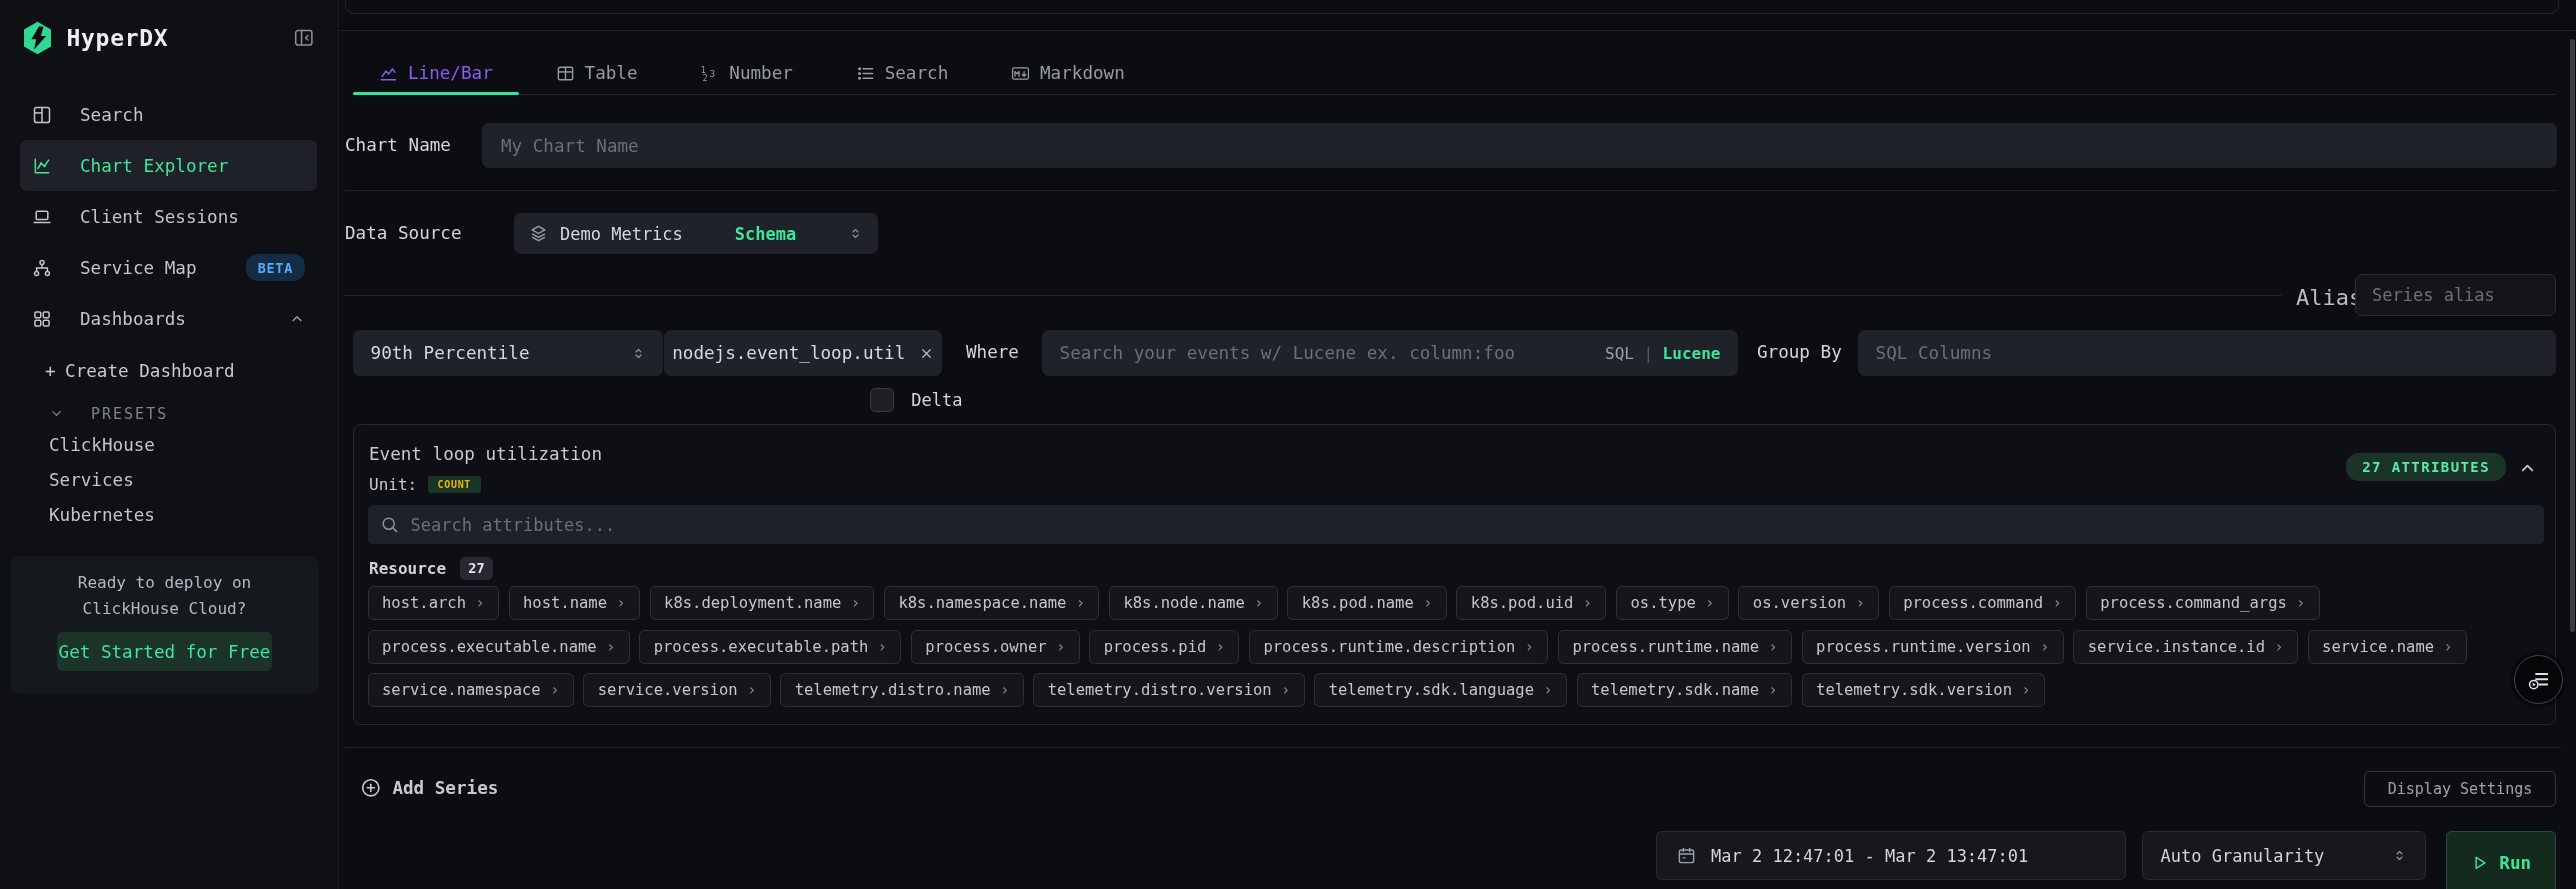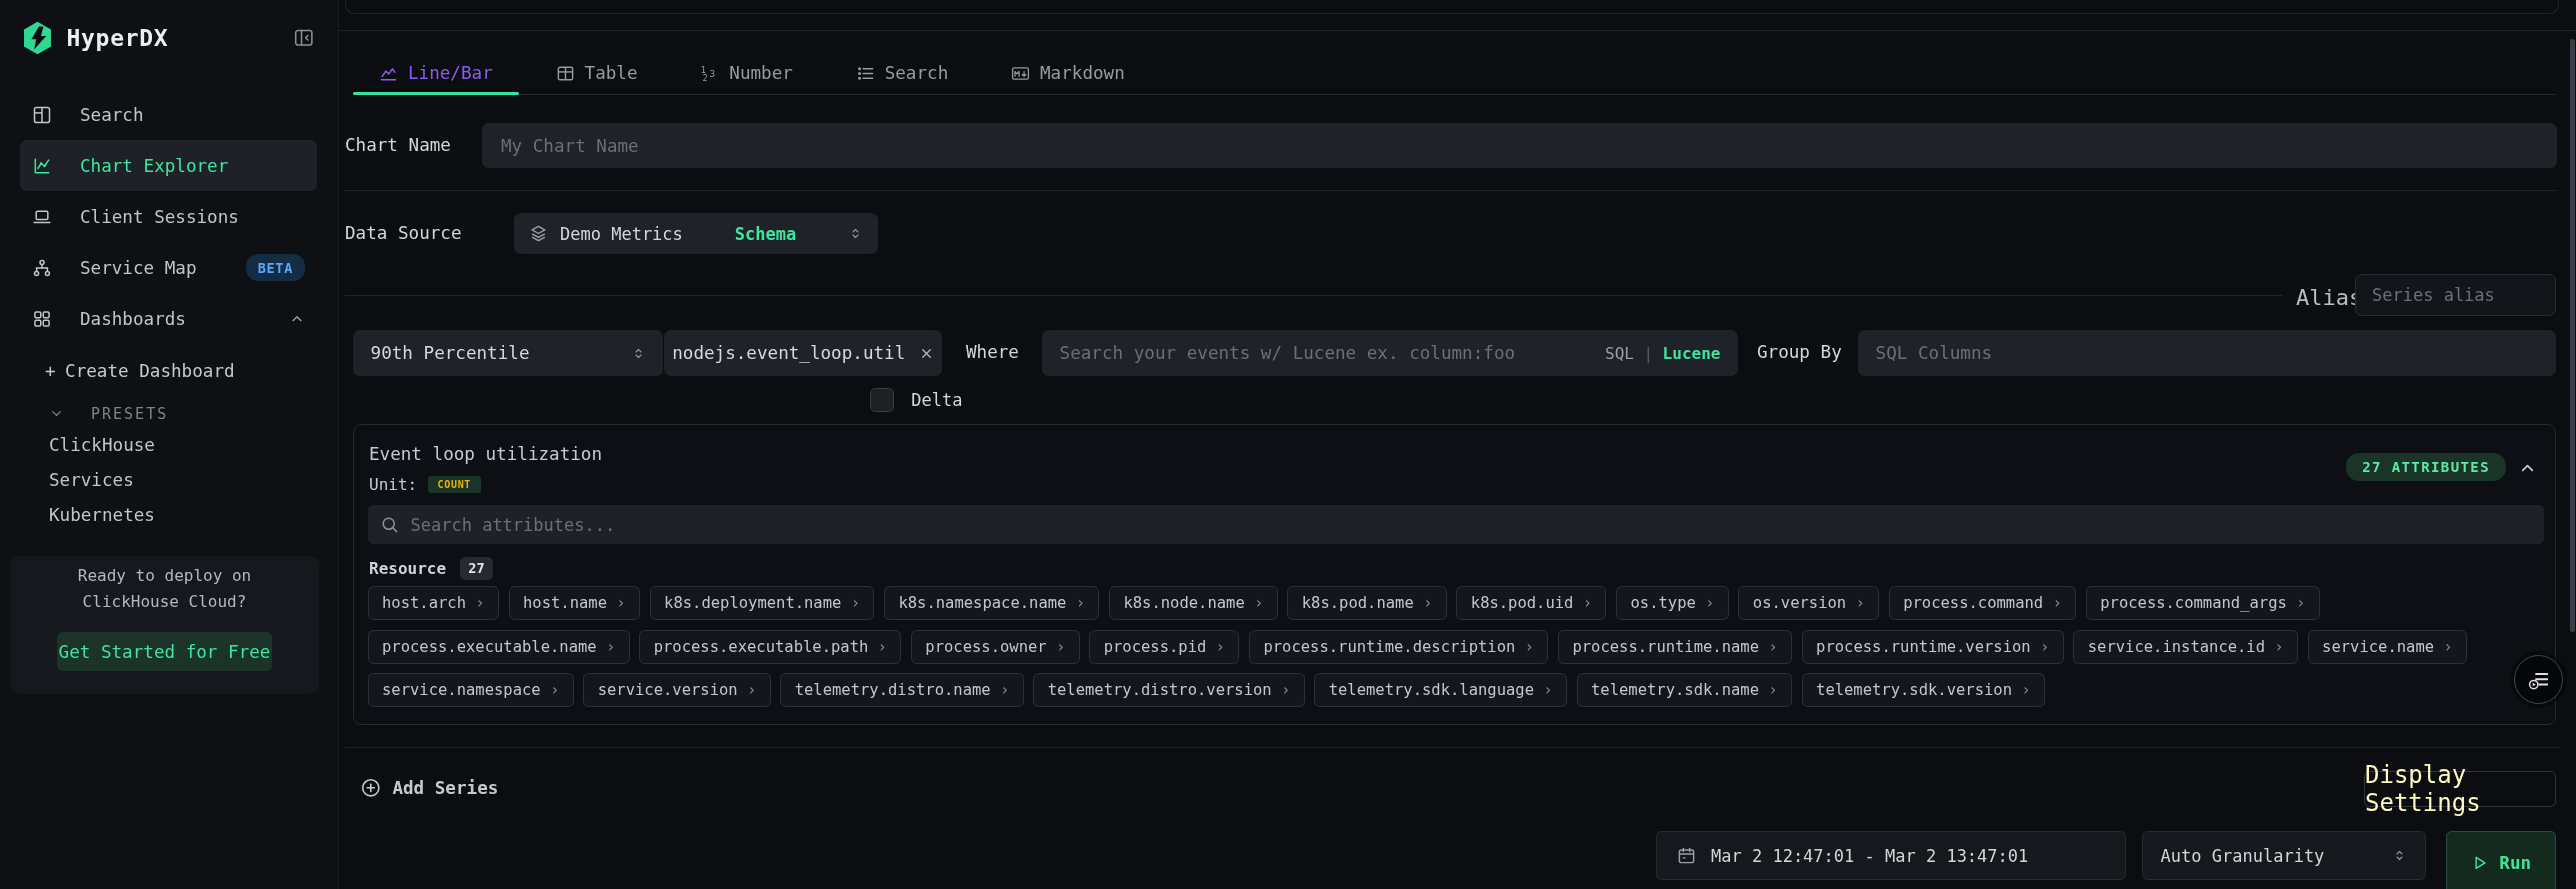--- a/index.html
+++ b/index.html
@@ -21,21 +21,21 @@
   .beta-badge{margin-left:auto;background:#142c44;color:#55a9ff;font-size:13.5px;font-weight:bold;
               padding:5.4px 12px;border-radius:12px;letter-spacing:0.7px;}
   .nav-chevron{margin-left:auto;color:#9aa0a7;}
   .create-dash{position:absolute;left:45px;top:360px;height:21.6px;display:flex;align-items:center;gap:9.5px;
                font-size:17.6px;color:#c6cad0;cursor:pointer;}
   .presets-header{position:absolute;left:49px;top:403px;height:21.6px;display:flex;align-items:center;gap:27px;
                   font-size:15px;color:#7e848c;letter-spacing:2px;cursor:pointer;}
   .preset-list{position:absolute;left:49px;top:427px;width:257px;}
   .preset-item{height:35px;display:flex;align-items:center;font-size:17.6px;color:#c2c6cc;cursor:pointer;}
   .promo{position:absolute;left:10px;top:556px;width:309px;height:138px;background:#15181d;border-radius:9.5px;}
-  .promo-text{margin:7px 23px 0;font-size:16px;line-height:26px;color:#b4b8bf;text-align:center;}
+  .promo-text{margin:14px 23px 0;font-size:16px;line-height:26px;color:#b4b8bf;text-align:center;}
   .promo-btn{position:absolute;left:47px;width:215px;top:76px;height:39px;background:#1c332a;border-radius:5.4px;
              color:#3ee59c;font-weight:normal;font-size:17.6px;display:flex;align-items:center;justify-content:center;cursor:pointer;}
 
   
   .top-sliver{position:absolute;left:345px;top:-17.6px;width:2212px;height:30px;border:1.4px solid #23262d;border-radius:9.5px;}
   .divider{position:absolute;height:1.4px;background:#20232a;}
   .d1{left:339px;top:30px;width:2237px;}
   .d2{left:345px;top:190px;width:2212px;}
   .d-alias{left:345px;top:295px;width:1937px;}
   .d3{left:345px;top:747px;width:2216px;}
@@ -101,21 +101,21 @@
   .chip-arrow{color:#8a9097;font-size:15px;}
 
   .fab{position:absolute;left:2514px;top:655px;width:47px;height:47px;border-radius:50%;background:#050608;
        border:1.4px solid #43464d;display:flex;align-items:center;justify-content:center;color:#dfe1e4;
        box-shadow:0 0 0 4px rgba(0,0,0,.4);cursor:pointer;}
 
   
   .add-series{position:absolute;left:360px;top:777px;display:flex;align-items:center;gap:10.8px;font-size:17.6px;
               font-weight:bold;color:#c6c9cf;cursor:pointer;}
   .display-settings{position:absolute;left:2364px;top:771px;width:192px;height:36px;border:1.4px solid #33363d;border-radius:5.4px;
-                    display:flex;align-items:center;justify-content:center;font-size:24px;color:#fef9c3;
+                    display:flex;align-items:center;justify-content:center;font-size:15px;color:#a3a3a3;
                     box-sizing:border-box;cursor:pointer;}
   .date-btn{position:absolute;left:1656px;top:831px;width:470px;height:49px;background:#16181d;border:0.7px solid #282b31;
             border-radius:5.4px;display:flex;align-items:center;padding:0 20px;gap:15px;font-size:17px;color:#d2d5d9;
             box-sizing:border-box;cursor:pointer;}
   .gran-select{position:absolute;left:2142px;top:831px;width:284px;height:49px;background:#16181d;border:0.7px solid #282b31;
                border-radius:5.4px;display:flex;align-items:center;padding:0 17.6px;font-size:17px;color:#d2d5d9;
                box-sizing:border-box;cursor:pointer;}
   .run-btn{position:absolute;left:2446px;top:831px;width:110px;height:64px;background:#142a1f;border:1.4px solid #2b4d3a;
            border-radius:5.4px;display:flex;align-items:center;justify-content:center;gap:10.8px;color:#41e497;
            font-size:17.6px;font-weight:bold;box-sizing:border-box;cursor:pointer;}

